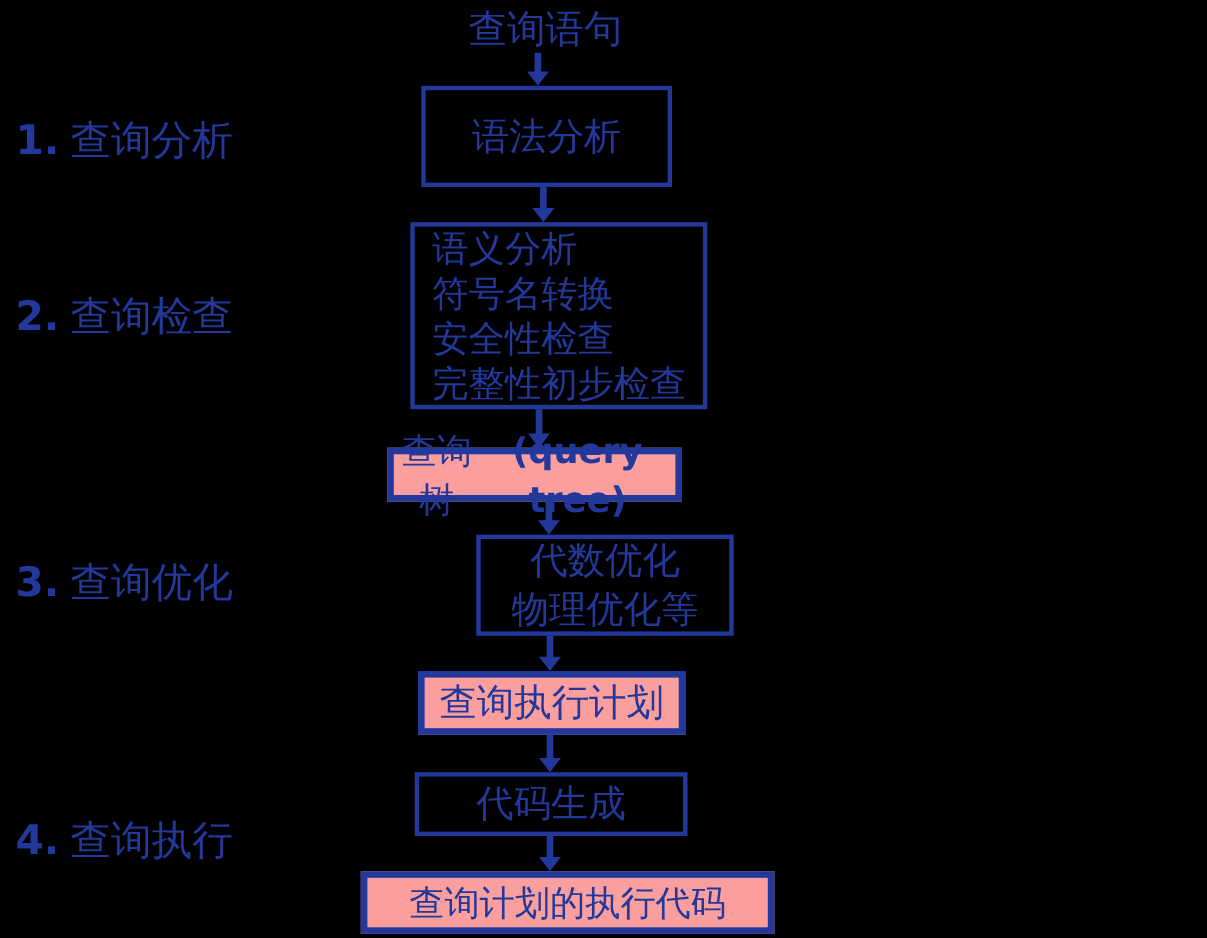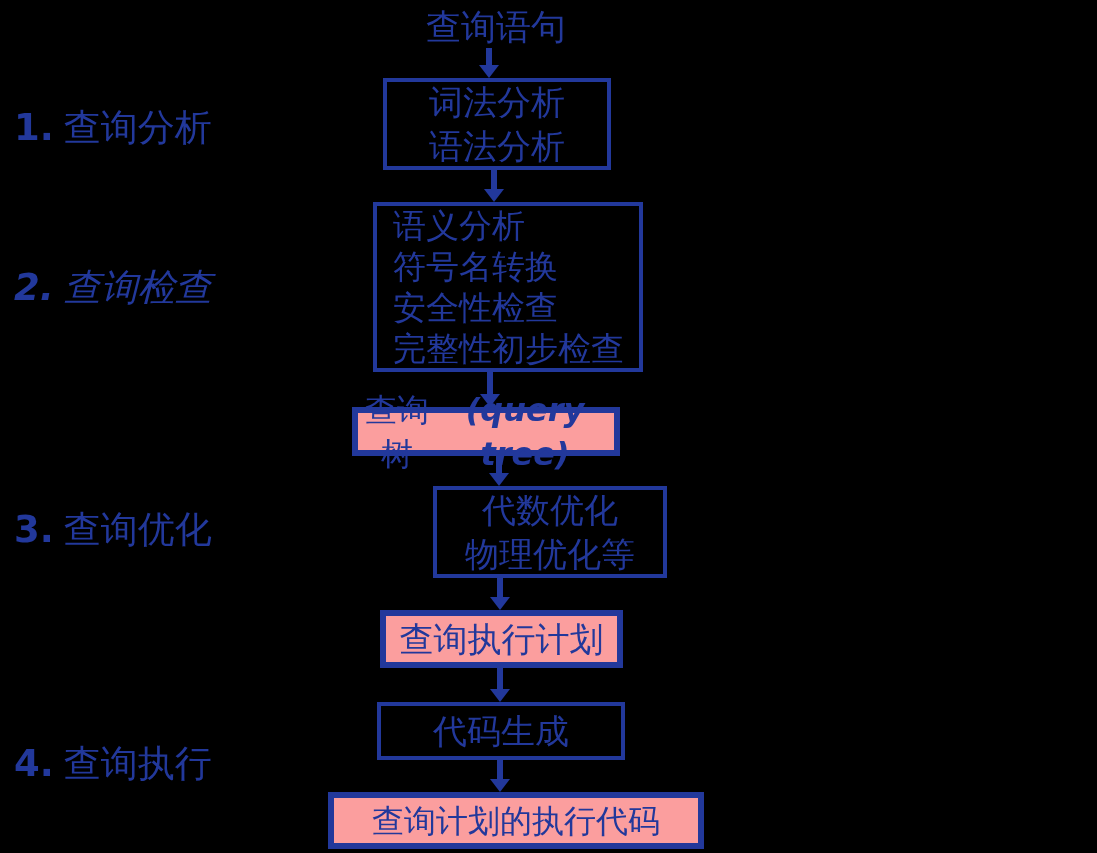--- a/index.html
+++ b/index.html
@@ -40,21 +40,20 @@
     border-width:6px;
     justify-content:center;align-items:center;
   }
   .top-label{
     position:absolute;font-size:35px;line-height:38px;
     text-align:center;color:var(--blue);white-space:nowrap;
   }
   .en-bold{
     font-family:"DejaVu Sans","Liberation Sans",sans-serif;
     font-weight:bold;
-    font-style:italic;
   }
   
   .arrow{position:absolute;width:20px;}
   .arrow .shaft{
     position:absolute;top:0;left:50%;transform:translateX(-50%);
     width:6px;height:calc(100% - 12px);background:var(--blue);
   }
   .arrow .head{
     position:absolute;bottom:0;left:50%;transform:translateX(-50%);
     width:0;height:0;
@@ -72,39 +71,38 @@
   }
 </style>
 </head>
 <body>
 
 <div class="canvas">
 
   <div class="step-label" style="top:108px;">
     <span class="num">1.</span><span>查询分析</span>
   </div>
-  <div class="step-label" style="top:268px;font-style:italic;">
+  <div class="step-label" style="top:268px;">
     <span class="num">2.</span><span>查询检查</span>
   </div>
   <div class="step-label" style="top:510px;">
     <span class="num">3.</span><span>查询优化</span>
   </div>
   <div class="step-label" style="top:744px;">
     <span class="num">4.</span><span>查询执行</span>
   </div>
 
   <div class="top-label" style="left:382px;top:8px;width:228px;">查询语句</div>
 
   <div class="arrow" style="left:479px;top:48px;height:30px;">
     <div class="shaft"></div>
     <div class="head"></div>
   </div>
 
   <div class="fbox" style="left:383px;top:78px;width:228px;height:92px;">
-    <div>词法分析</div>
     <div>语法分析</div>
   </div>
 
   <div class="arrow" style="left:484px;top:170px;height:32px;">
     <div class="shaft"></div>
     <div class="head"></div>
   </div>
 
   <div class="fbox leftalign" style="left:373px;top:202px;width:270px;height:170px;">
     <div>语义分析</div>

